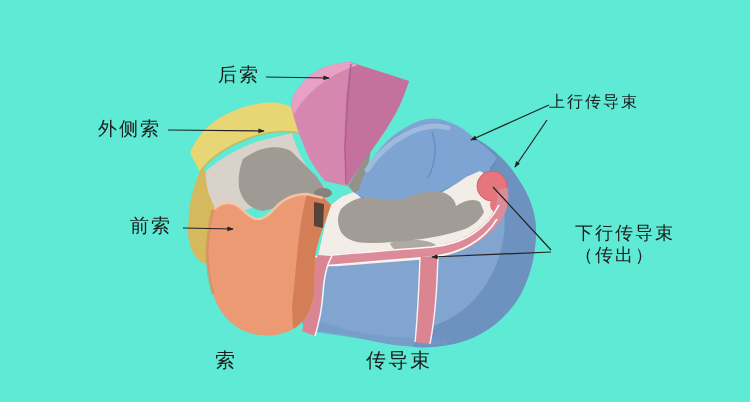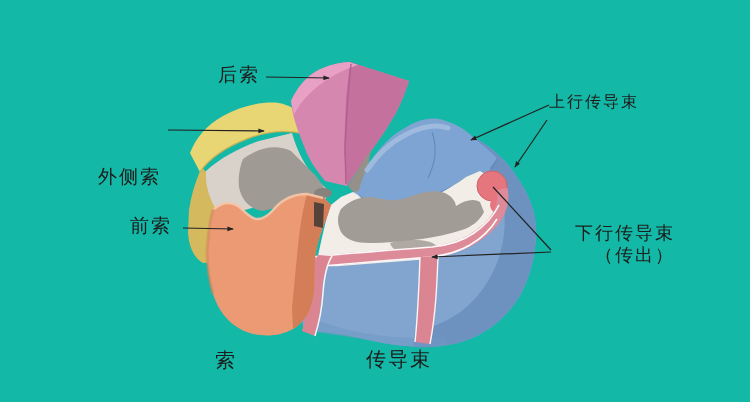--- a/index.html
+++ b/index.html
@@ -1,32 +1,32 @@
 <!DOCTYPE html>
 <html><head>
 <meta charset="utf-8">
 <style>
   html,body{margin:0;padding:0;background:#ffffff;}
   .stage{
-    position:relative;width:750px;height:402px;background:#14b8a6;
+    position:relative;width:750px;height:402px;background:#5eead4;
     overflow:hidden;
     font-family:"Liberation Sans","DejaVu Sans",sans-serif;
   }
   .stage svg{position:absolute;left:0;top:0;}
   .lbl{
     position:absolute;color:#1c1c1c;white-space:nowrap;
     letter-spacing:2px;line-height:1.15;
   }
   .lbl-posterior {left:218px;top:64px; font-size:19px;}
-  .lbl-lateral   {left:98px; top:118px;font-size:19px;margin-top:48px;}
+  .lbl-lateral   {left:98px; top:118px;font-size:19px;}
   .lbl-anterior  {left:130px;top:217px;font-size:19px;font-family:Liberation Mono, monospace;}
   .lbl-ascending {left:549px;top:91px; font-size:16px;line-height:22px;}
-  .lbl-descending{left:575px;top:222px;font-size:18px;line-height:22px;text-align:right;}
+  .lbl-descending{left:575px;top:222px;font-size:18px;line-height:22px;}
   .lbl-group-funiculus{left:215px;top:349px;font-size:20px;}
-  .lbl-group-tracts   {left:366px;top:349px;font-size:20px;font-family:Liberation Mono, monospace;}
+  .lbl-group-tracts   {left:366px;top:349px;font-size:20px;}
 </style>
 </head>
 <body>
 
 <div class="stage">
 
   <svg width="750" height="402" viewBox="0 0 750 402">
     <defs>
       <marker id="arr" markerWidth="8" markerHeight="8" refX="5.6" refY="3" orient="auto" markerUnits="userSpaceOnUse">
         <path d="M0,0.6 L6.5,3 L0,5.4 Z" fill="#222222"></path>

